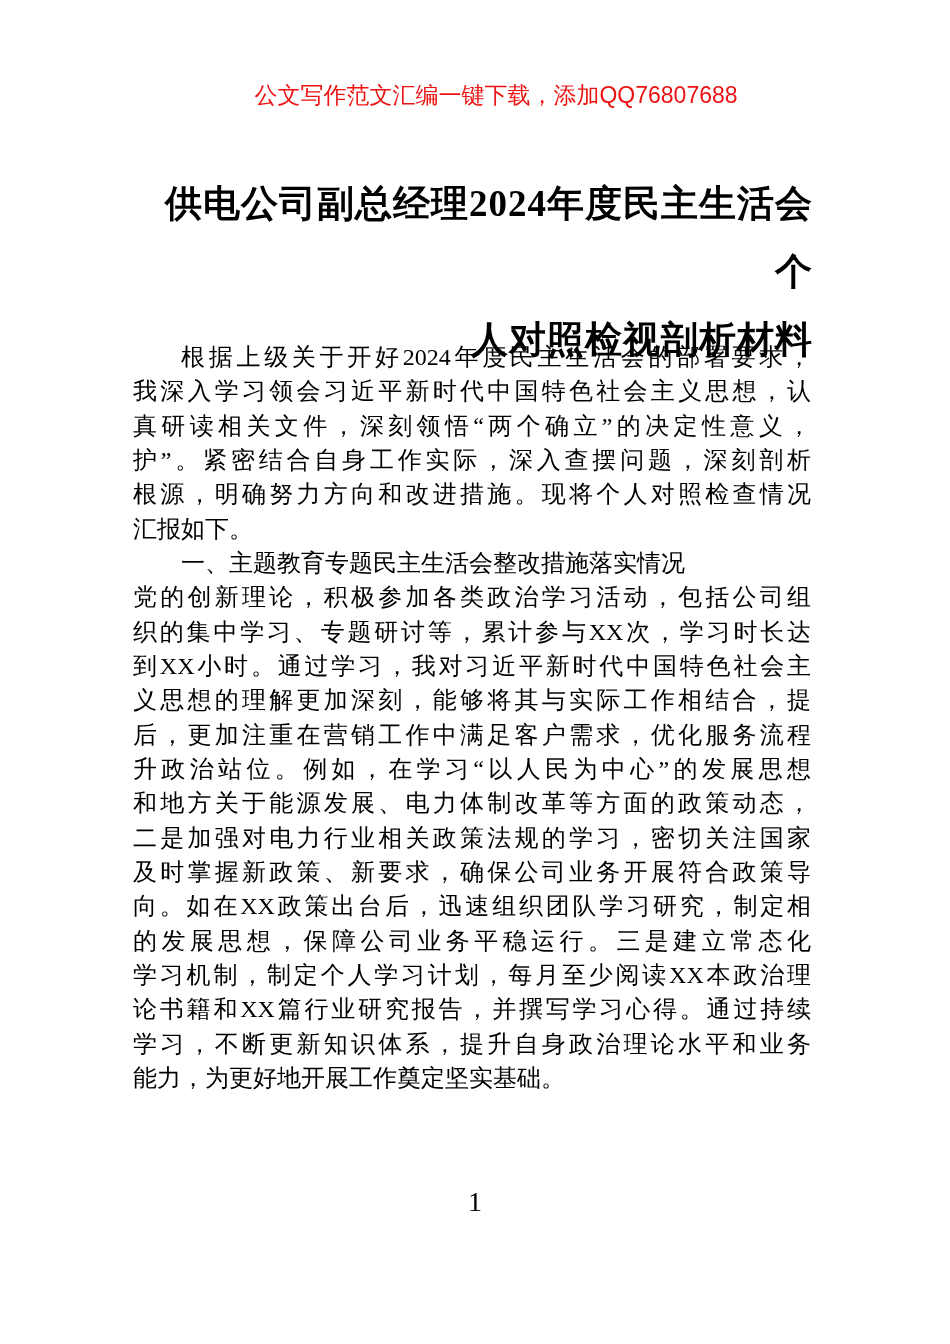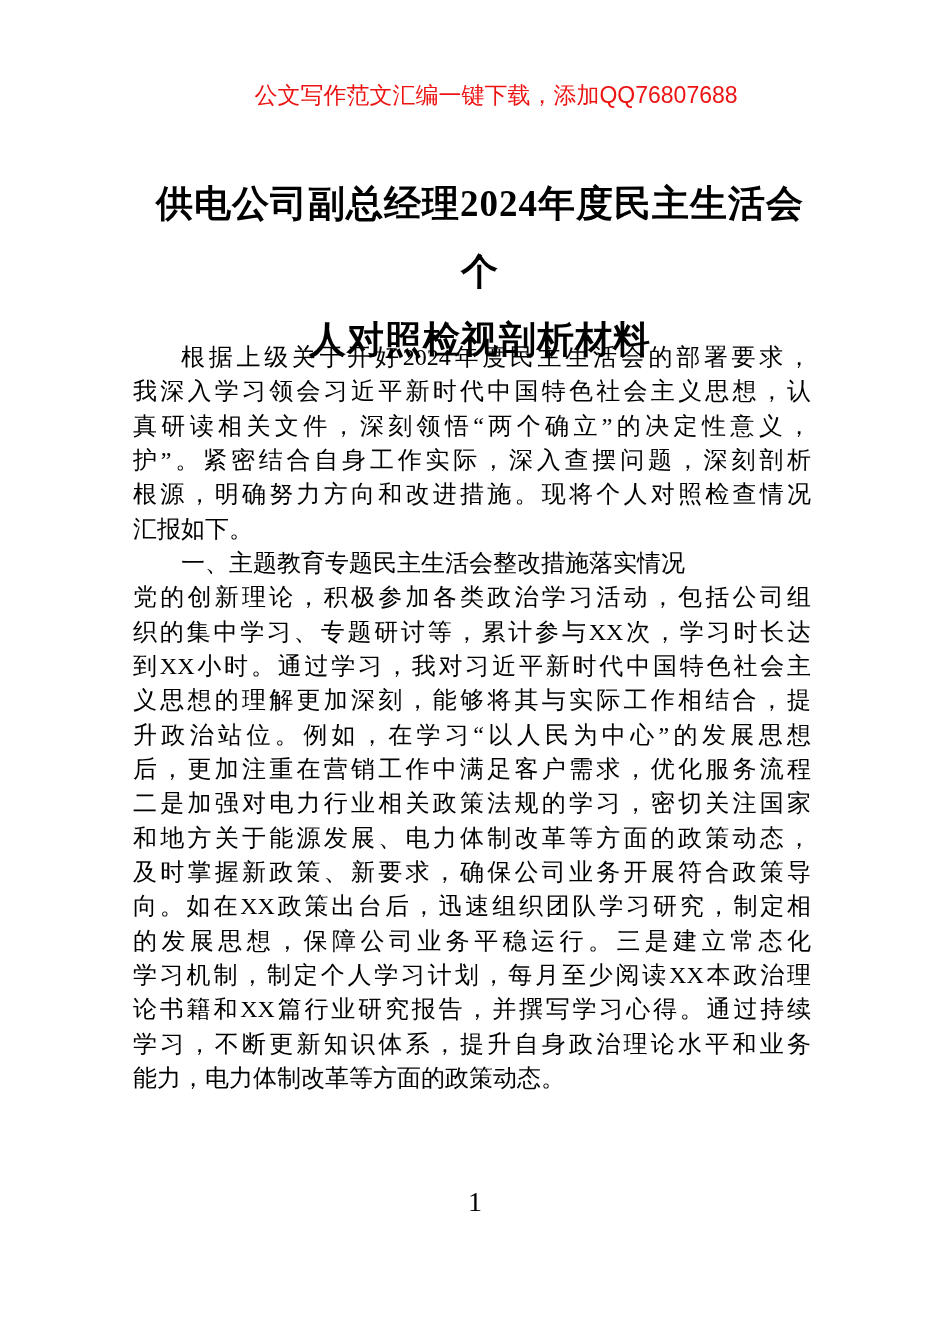--- a/index.html
+++ b/index.html
@@ -22,22 +22,22 @@
     text-align: center;
     transform: translateX(21px);
     color: #ec1313;
     font-family: "Liberation Sans", "DejaVu Sans", sans-serif;
     font-size: 23px;
     line-height: 28px;
     font-weight: 400;
   }
   .title {
     position: absolute;
-    top: 170px; left: 140px; width: 680px;
-    text-align: center;
+    top: 170px; left: 133px; width: 680px;
+    text-align: right;
     font-weight: bold;
     font-size: 37px;
     line-height: 68px;
     letter-spacing: 1px;
   }
   .doc-body {
     position: absolute;
     top: 340px; left: 133px; width: 678px;
   }
   .bline {
@@ -78,30 +78,30 @@
       <div class="bline just">我深入学习领会习近平新时代中国特色社会主义思想，认</div>
       <div class="bline just">真研读相关文件，深刻领悟“两个确立”的决定性意义，</div>
       <div class="bline just">护”。紧密结合自身工作实际，深入查摆问题，深刻剖析</div>
       <div class="bline just">根源，明确努力方向和改进措施。现将个人对照检查情况</div>
       <div class="bline">汇报如下。</div>
       <div class="bline ind">一、主题教育专题民主生活会整改措施落实情况</div>
       <div class="bline just">党的创新理论，积极参加各类政治学习活动，包括公司组</div>
       <div class="bline just">织的集中学习、专题研讨等，累计参与XX次，学习时长达</div>
       <div class="bline just">到XX小时。通过学习，我对习近平新时代中国特色社会主</div>
       <div class="bline just">义思想的理解更加深刻，能够将其与实际工作相结合，提</div>
+      <div class="bline just">后，更加注重在营销工作中满足客户需求，优化服务流程</div>
       <div class="bline just">升政治站位。例如，在学习“以人民为中心”的发展思想</div>
-      <div class="bline just">后，更加注重在营销工作中满足客户需求，优化服务流程</div>
+      <div class="bline just">和地方关于能源发展、电力体制改革等方面的政策动态，</div>
       <div class="bline just">二是加强对电力行业相关政策法规的学习，密切关注国家</div>
-      <div class="bline just">和地方关于能源发展、电力体制改革等方面的政策动态，</div>
       <div class="bline just">及时掌握新政策、新要求，确保公司业务开展符合政策导</div>
       <div class="bline just">向。如在XX政策出台后，迅速组织团队学习研究，制定相</div>
       <div class="bline just">的发展思想，保障公司业务平稳运行。三是建立常态化</div>
       <div class="bline just">学习机制，制定个人学习计划，每月至少阅读XX本政治理</div>
       <div class="bline just">论书籍和XX篇行业研究报告，并撰写学习心得。通过持续</div>
       <div class="bline just">学习，不断更新知识体系，提升自身政治理论水平和业务</div>
-      <div class="bline">能力，电力体制改革等方面的政策动态。</div>
+      <div class="bline">能力，为更好地开展工作奠定坚实基础。</div>
     </div>
 
   <div class="pageno">
     <span>1</span>
   </div>
 
 </div>
 
 </body></html>

